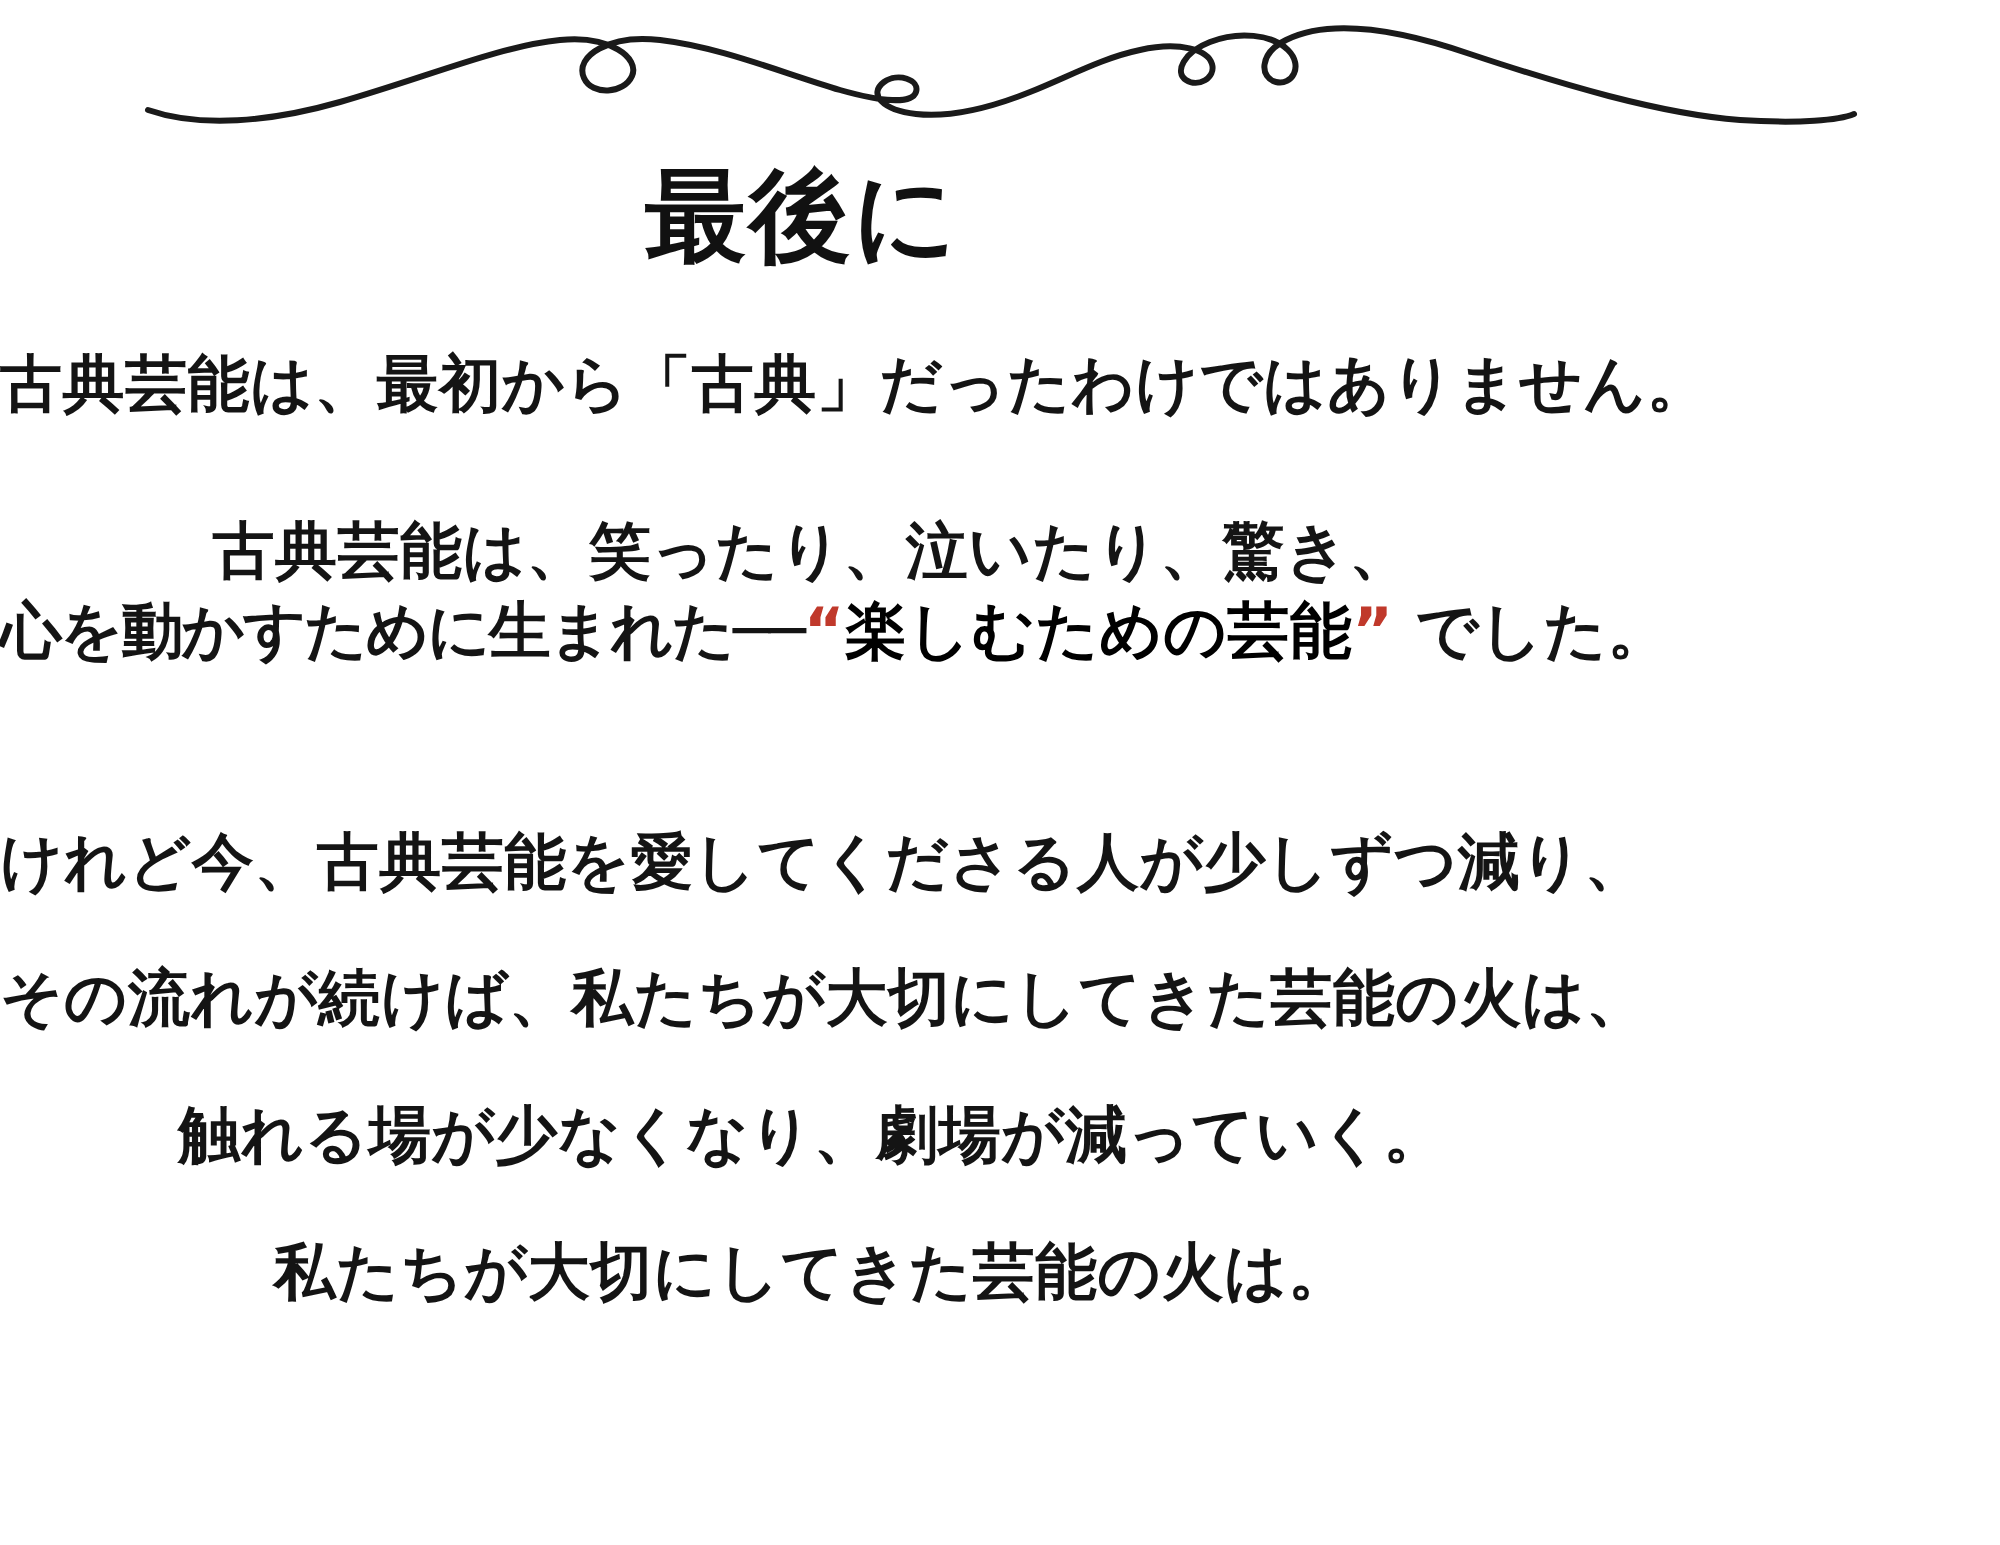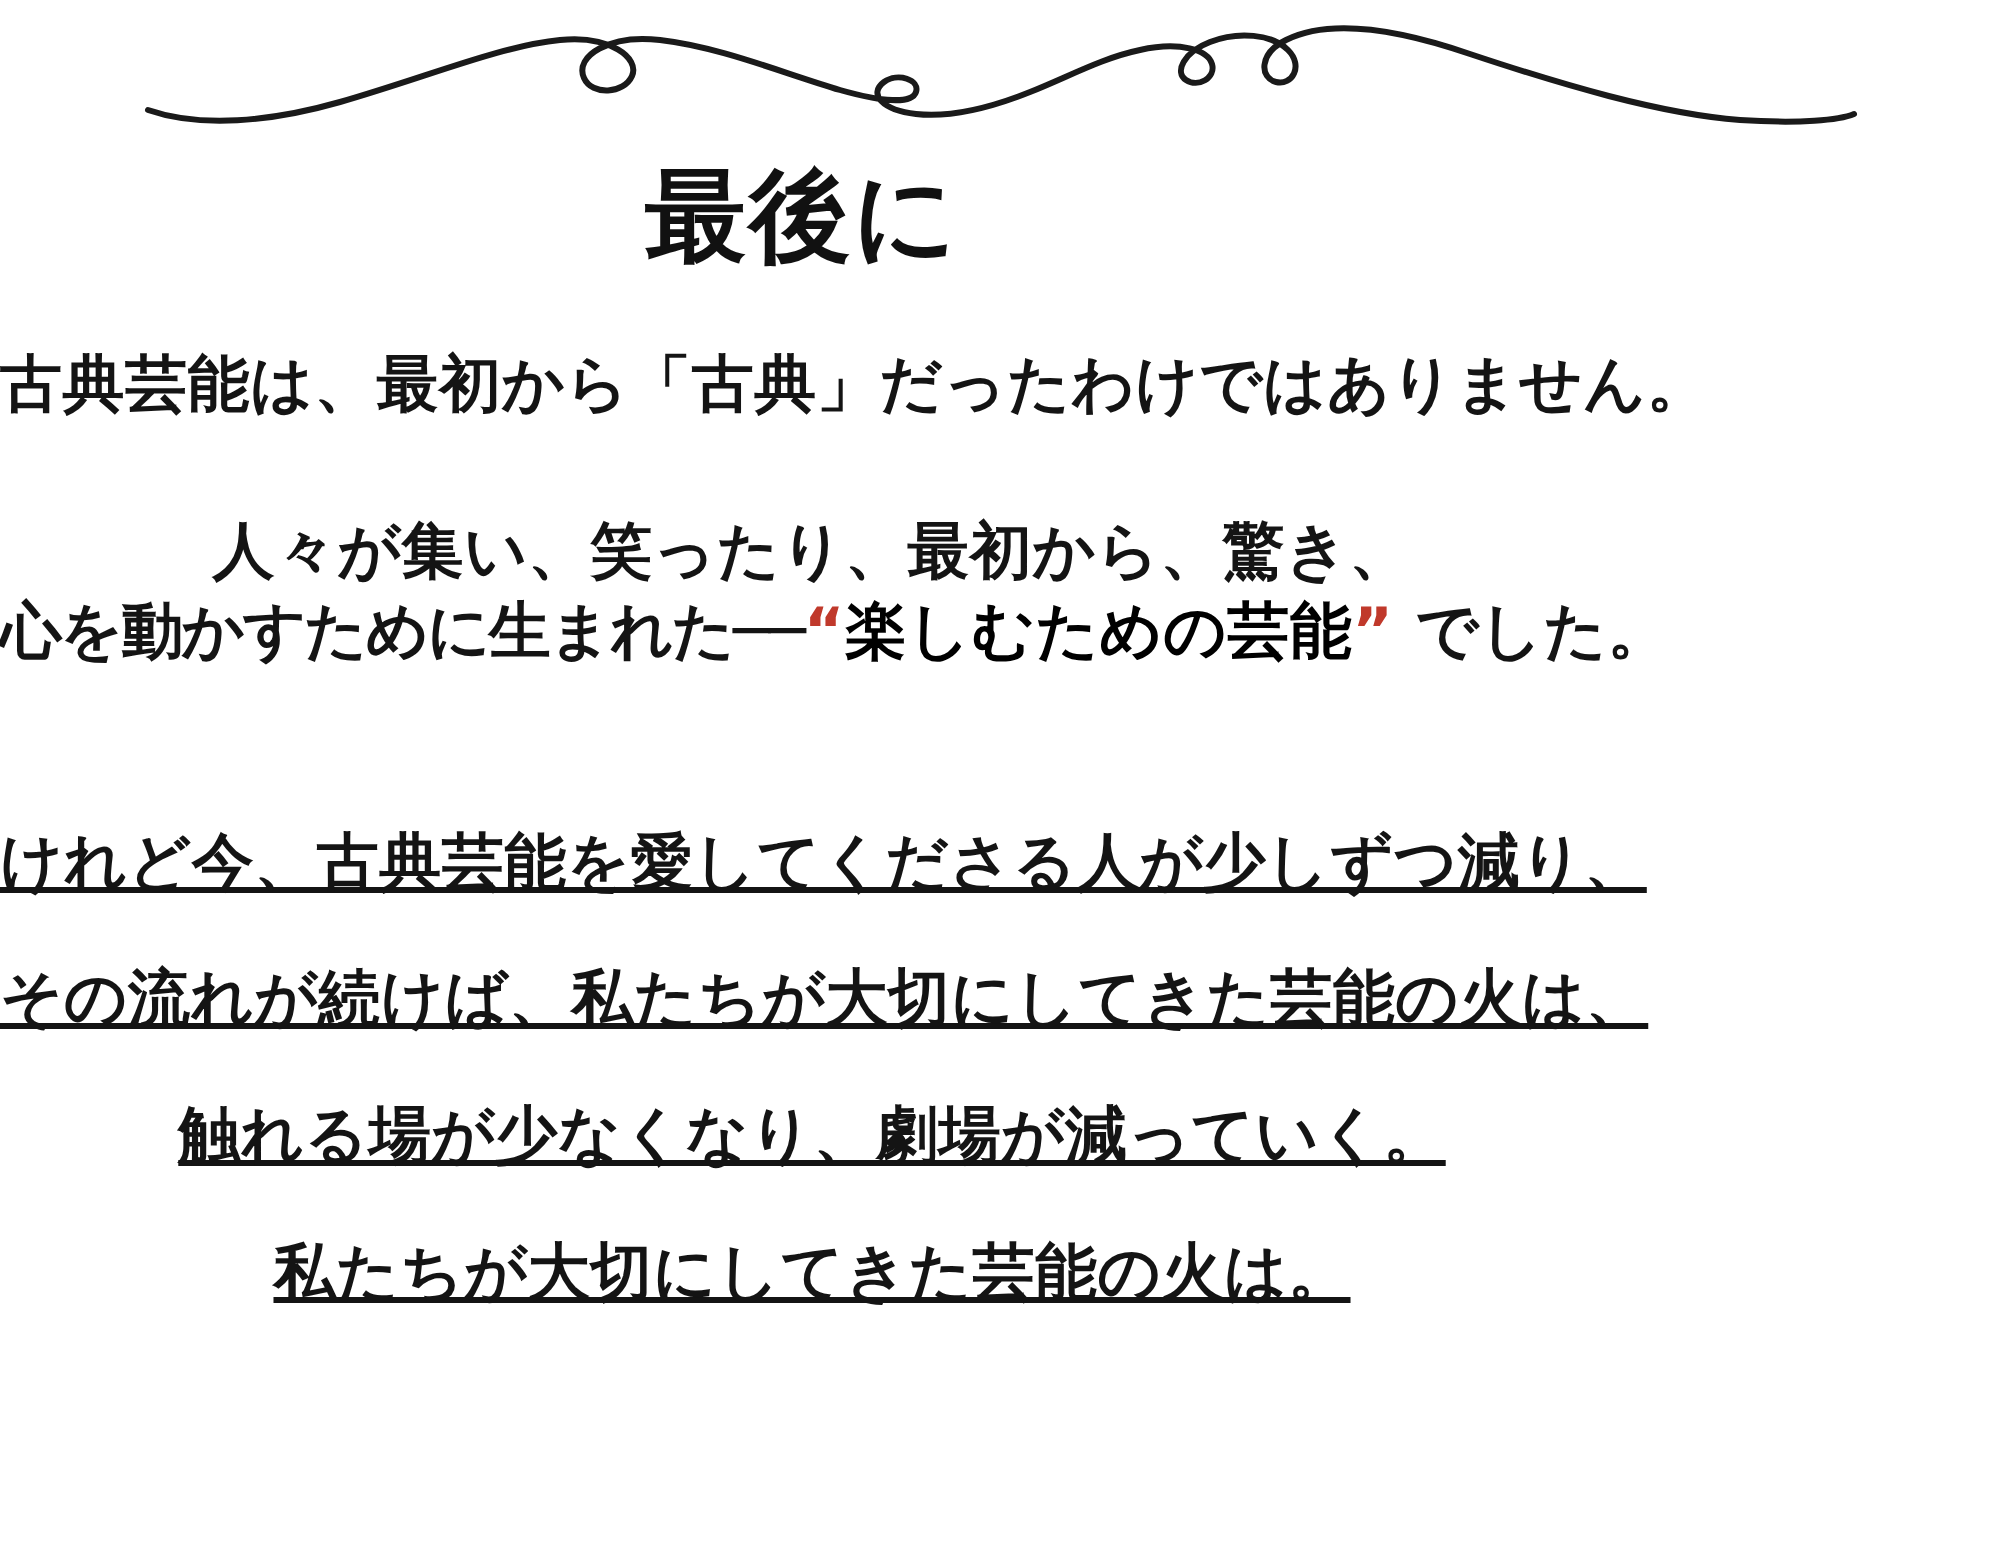--- a/index.html
+++ b/index.html
@@ -67,21 +67,21 @@
     color: #141414;
     letter-spacing: 0.5px;
   }
 
   .block-1 { margin-top: 14px; }
   .block-2 { margin-top: 86px; }
   .block-3 { margin-top: 150px; }
 
   .line { display: block; white-space: nowrap; }
 
-  .block-3 .line { margin-bottom: 56px; text-decoration: underline; }
+  .block-3 .line { margin-bottom: 56px; }
   .block-3 .line:last-child { margin-bottom: 0; }
 
   .accent {
     color: #000000;
   }
   .quote-mark {
     color: #c0392b;
   }
   .emdash {
     letter-spacing: -2px;
@@ -120,21 +120,21 @@
 
   <div class="title">最後に</div>
 
   <div class="body-area">
 
     <div class="para block-1">
       <span class="line">古典芸能は、最初から「古典」だったわけではありません。</span>
     </div>
 
     <div class="para block-2">
-      <span class="line">人々が集い、笑ったり、最初から、驚き、</span>
+      <span class="line">古典芸能は、笑ったり、泣いたり、驚き、</span>
       <span class="line">
         <span class="emdash">心を動かすために生まれた──</span><span class="quote-mark">“</span><span class="accent">楽しむための芸能</span><span class="quote-mark">”</span><span> でした。</span>
       </span>
     </div>
 
     <div class="para block-3">
       <span class="line">けれど今、古典芸能を愛してくださる人が少しずつ減り、</span>
       <span class="line">その流れが続けば、私たちが大切にしてきた芸能の火は、</span>
       <span class="line">触れる場が少なくなり、劇場が減っていく。</span>
       <span class="line">私たちが大切にしてきた芸能の火は。</span>

